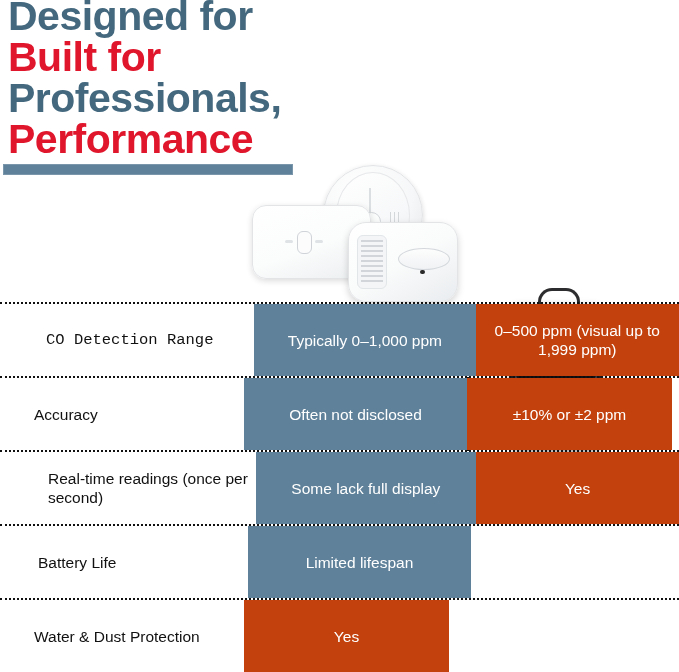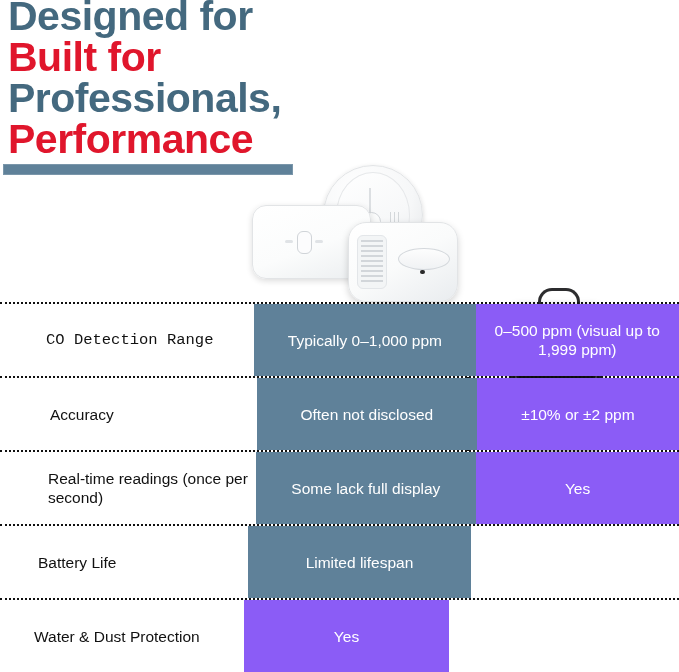--- a/index.html
+++ b/index.html
@@ -222,21 +222,21 @@
     width:223px;
     background:#5f8199;
     color:#ffffff;
     justify-content:center;
     padding:0 10px;
     font-size:15.5px;
     line-height:19px;
   }
   .c-red{
     width:205px;
-    background:#8b5cf6;
+    background:#c2410c;
     color:#ffffff;
     justify-content:center;
     text-align:center;
     padding:0 10px;
     font-size:15.5px;
     line-height:19px;
   }
 </style>
 </head>
 <body>
@@ -347,21 +347,21 @@
 
 <div id="table">
 
   <div class="trow">
     <div class="cell c-label" style="margin-left: 12px; font-family: Liberation Mono, monospace;">CO Detection Range</div>
     <div class="cell c-blue">Typically 0–1,000 ppm</div>
     <div class="cell c-red">0–500 ppm (visual up to 1,999 ppm)</div>
   </div>
 
   <div class="trow">
-    <div class="cell c-label" style="margin-left: 16px;">Accuracy</div>
+    <div class="cell c-label" style="margin-left: 0px;">Accuracy</div>
     <div class="cell c-blue">Often not disclosed</div>
     <div class="cell c-red">±10% or ±2 ppm</div>
   </div>
 
   <div class="trow">
     <div class="cell c-label" style="margin-left: 14px;">Real-time readings (once per second)</div>
     <div class="cell c-blue">Some lack full display</div>
     <div class="cell c-red">Yes</div>
   </div>
 

